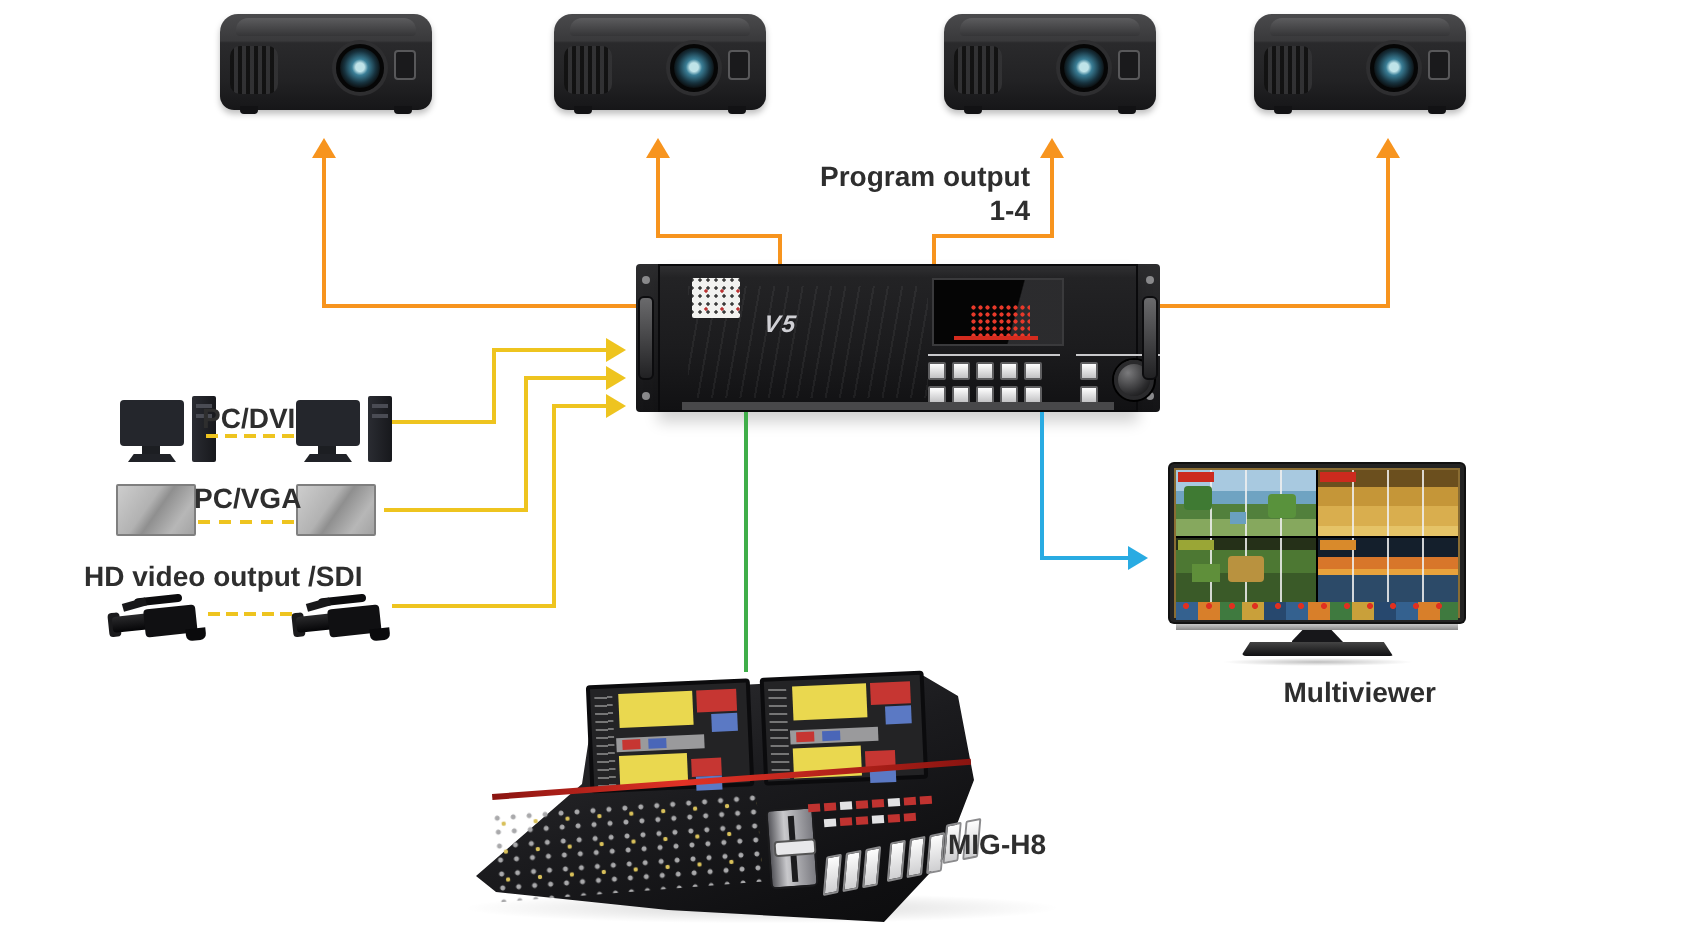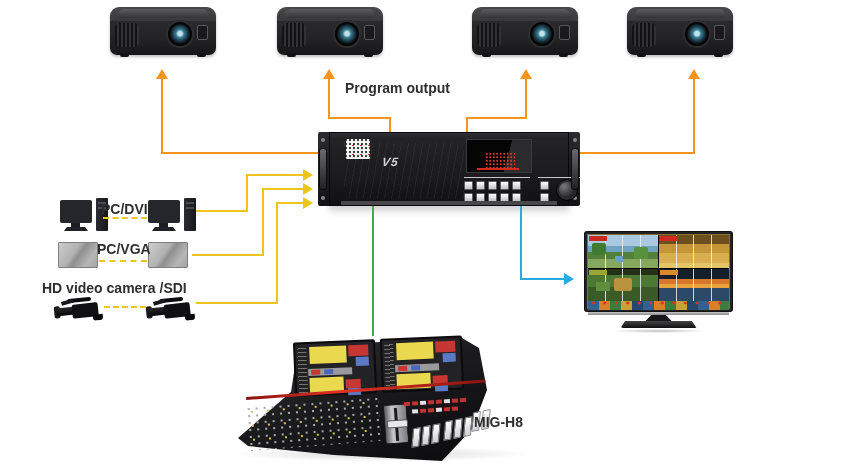--- a/index.html
+++ b/index.html
@@ -17,21 +17,21 @@
     border-left:6px solid transparent; border-right:6px solid transparent;
     border-bottom:10px solid #F7941E; }
   .arrow-right { position:absolute; width:0; height:0;
     border-top:6px solid transparent; border-bottom:6px solid transparent;
     border-left:10px solid #EEC41F; }
   .arrow-right.cyan-a { border-left-color:#29ABE2; background:none; }
   .dash-sep { position:absolute; border-top:2px dashed #EEC41F; height:0; }
 
   
   .lbl { position:absolute; color:#2e2e2e; font-weight:bold; font-size:14px; line-height:17px; }
-  .lbl.center { text-align:left; }
+  .lbl.center { text-align:right; }
 
   
   .projector { position:absolute; width:106px; height:48px; }
   .pj-body { position:absolute; inset:0; border-radius:9px 9px 7px 7px;
     background:linear-gradient(180deg,#4a4a4c 0%,#39393b 28%,#2a2a2c 30%,#222224 70%,#161618 100%);
     box-shadow:0 2px 3px rgba(0,0,0,0.25); }
   .pj-top { position:absolute; left:8px; right:8px; top:2px; height:9px; border-radius:6px 6px 2px 2px;
     background:linear-gradient(180deg,#5c5c5e,#353537); }
   .pj-grille { position:absolute; left:5px; top:16px; width:24px; height:24px; border-radius:5px;
     background:repeating-linear-gradient(90deg,#101010 0 2px,#333335 2px 4px); opacity:.9; }
@@ -225,20 +225,21 @@
   <div class="ln orange" style="left:525px; top:78px; width:2px; height:40px;"></div>
   <div class="ln orange" style="left:466px; top:117px; width:61px; height:2px;"></div>
   <div class="ln orange" style="left:466px; top:117px; width:2px; height:17px;"></div>
 
   <div class="arrow-up" style="left:688px; top:69px;"></div>
   <div class="ln orange" style="left:693px; top:78px; width:2px; height:75px;"></div>
   <div class="ln orange" style="left:563px; top:152px; width:132px; height:2px;"></div>
 
   <div class="lbl center" style="left:345px; top:80px; width:170px;">
     <div>Program output</div>
+    <div>1-4</div>
   </div>
 
   <div class="v5">
     <div class="v5-ear l">
       <i class="screw" style="left:3px; top:6px;"></i>
         <i class="screw" style="left:3px; bottom:6px;"></i>
     </div>
     <div class="v5-ear r">
       <i class="screw" style="right:3px; top:6px;"></i>
         <i class="screw" style="right:3px; bottom:6px;"></i>
@@ -314,21 +315,21 @@
       </div>
   </div>
   <div class="lbl" style="left:101px; top:201px;">PC/DVI</div>
   <div class="dash-sep" style="left:103px; top:217px; width:44px;"></div>
 
   <div class="vga" style="left:58px; top:242px;"></div>
   <div class="vga" style="left:148px; top:242px;"></div>
   <div class="lbl" style="left:97px; top:241px;">PC/VGA</div>
   <div class="dash-sep" style="left:99px; top:260px; width:48px;"></div>
 
-  <div class="lbl" style="left:42px; top:280px;">HD video camera /SDI</div>
+  <div class="lbl" style="left:42px; top:280px;">HD video output /SDI</div>
   <div class="cam" style="left:56px; top:294px;">
     <div class="cam-handle"></div>
       <div class="cam-vf"></div>
       <div class="cam-hood"></div>
     <div class="cam-lens"></div>
       <div class="cam-body"></div>
       <div class="cam-grip"></div>
   </div>
   <div class="cam" style="left:148px; top:294px;">
     <div class="cam-handle"></div>
@@ -364,20 +365,21 @@
             <div class="chip" style="background:#d98a2b;"></div>
           </div>
       </div>
       <div class="tv-strip"></div>
     </div>
     <div class="tv-silver"></div>
     <div class="tv-neck"></div>
     <div class="tv-base"></div>
     <div class="tv-shadow"></div>
   </div>
+  <div class="lbl center" style="left:598px; top:338px; width:120px;">Multiviewer</div>
 
   <div class="ln green" style="left:372px; top:206px; width:2px; height:130px;"></div>
 
   <div class="h8">
     <div class="h8-shadow"></div>
     <div class="h8-shell"></div>
     <div class="h8-screens">
       <div class="h8-screen">
         <div class="side"></div>
           <div class="y1"></div>

